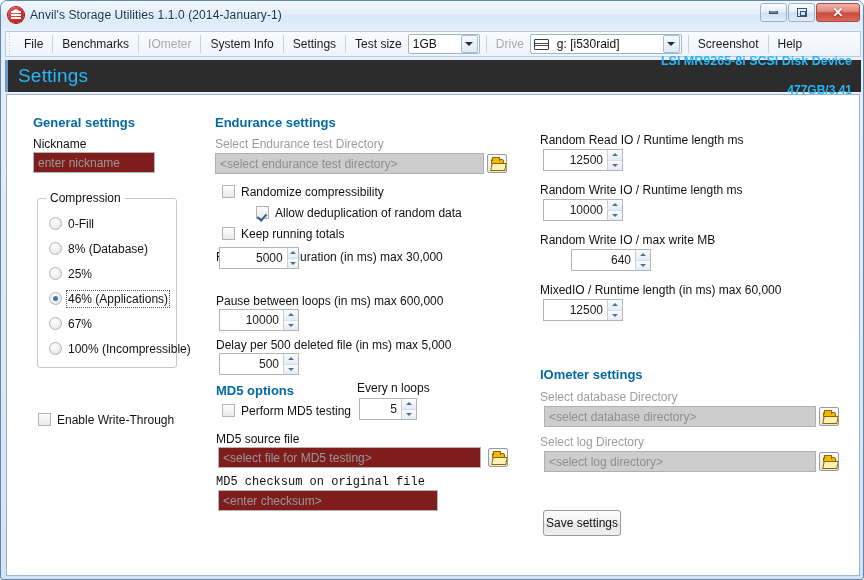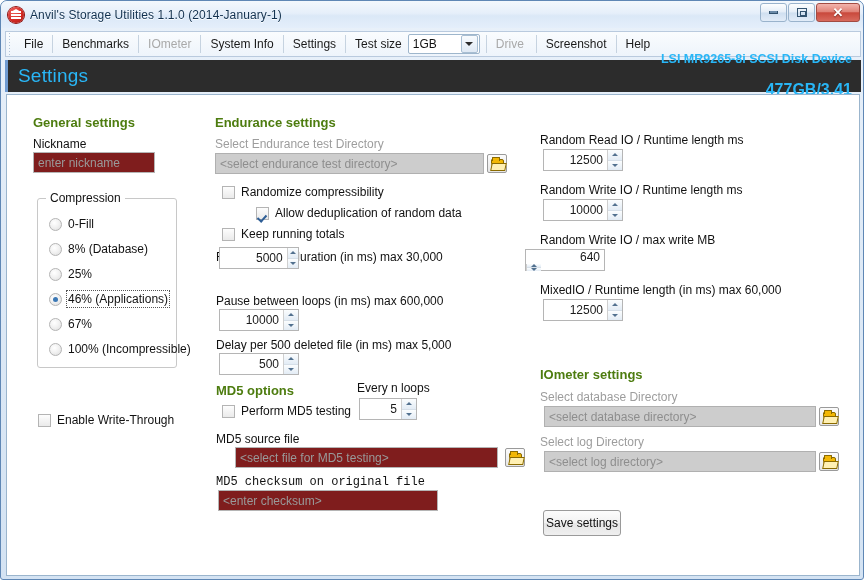--- a/index.html
+++ b/index.html
@@ -116,30 +116,30 @@
   
   #pagehdr {
     position:absolute; left:4px; top:59px; width:856px; height:32px;
     background:#2c2c2c;
     border-left:3px solid #6f9ad0;
     display:flex; align-items:center; justify-content:space-between;
   }
   #page-title { font-size:19px; color:#29b6f6; padding-left:10px; letter-spacing:.2px;}
   #dev-info { text-align:right; padding-right:9px; line-height:1.05; }
   #dev-name { font-size:12.5px; font-weight:bold; color:#29b6f6; }
-  #dev-cap  { font-size:16px; font-weight:bold; color:#29b6f6;margin-top:16px; }
+  #dev-cap  { font-size:12px; font-weight:bold; color:#29b6f6;margin-top:16px; }
 
   
   #content {
     position:absolute; left:5px; top:93px; width:854px; height:482px;
     background:#ffffff; border:1px solid #9bb5cd;
   }
 
   
-  .sect-title { font-size:13px; font-weight:bold; color:#4d7c0f; }
+  .sect-title { font-size:13px; font-weight:bold; color:#0369a1; }
   .lbl { font-size:12px; color:#111; }
   .lbl.dim { color:#9d9d9d; }
 
   .textbox {
     border:1px solid #b5b5b5; background:#7f1d1d; height:21px;
     font-size:12px; color:#222; display:flex; align-items:center;
     padding:0 4px;
   }
   .textbox.placeholder { color:#999; }
   .textbox.disabled { background:#cdcdcd; border-color:#b0b0b0; color:#8e8e8e; }
@@ -152,21 +152,21 @@
   }
   .spinner .sbtns { width:15px; display:flex; flex-direction:column; border-left:1px solid #cfcfcf;}
   .spinner .sbtn {
     flex:1; background:linear-gradient(180deg,#fbfdfe,#e3ecf5);
     display:flex; align-items:center; justify-content:center;
   }
   .spinner .sbtn + .sbtn { border-top:1px solid #d6dfe8; }
   .up-tri { width:0;height:0;border-left:3px solid transparent;border-right:3px solid transparent;border-bottom:3px solid #52718f;}
   .dn-tri { width:0;height:0;border-left:3px solid transparent;border-right:3px solid transparent;border-top:3px solid #52718f;}
 
-  .radio-row, .check-row { display:flex; align-items:center; }
+  .radio-row, .check-row { display:flex; }
   .radio {
     width:13px;height:13px;border-radius:50%;flex:none;margin-right:6px;
     background: radial-gradient(circle at 40% 35%, #ffffff 0%, #f2f2f2 45%, #dcdcdc 100%);
     border:1px solid #b4b4b4; position:relative;
   }
   .radio.checked::after {
     content:""; position:absolute; left:3px; top:3px; width:5px; height:5px;
     border-radius:50%; background:#3b78b5;
   }
   .check {
@@ -252,20 +252,27 @@
     <div class="tb-label">Test size</div>
     <div class="combo" id="testsize-combo">
       <span class="val">1GB</span>
       <span class="arrowbox">
           <i class="caret"></i>
         </span>
     </div>
 
     <div class="menu-sep" style="margin-left:6px"></div>
     <div class="tb-label disabled">Drive</div>
+    <div class="combo" id="drive-combo">
+      <span class="drive-ico"></span>
+      <span class="val">g: [i530raid]</span>
+      <span class="arrowbox flat">
+          <i class="caret"></i>
+        </span>
+    </div>
 
     <div class="menu-sep" style="margin-left:6px"></div>
     <div class="menu-item">Screenshot</div>
     <div class="menu-sep"></div>
     <div class="menu-item">Help</div>
   </div>
 
   <div id="pagehdr">
     <div id="page-title">Settings</div>
     <div id="dev-info">
@@ -393,21 +400,21 @@
         <span class="sbtn">
             <i class="up-tri"></i>
           </span>
         <span class="sbtn">
             <i class="dn-tri"></i>
           </span>
       </span>
     </div>
 
     <div class="lbl abs" style="left:209px; top:337px;">MD5 source file</div>
-    <div class="abs" style="left:228px; top:352px; width:290px; display:flex; align-items:center; gap:7px;">
+    <div class="abs" style="left:211px; top:352px; width:290px; display:flex; align-items:center; gap:7px;">
       <div class="textbox placeholder" style="flex:1;">&lt;select file for MD5 testing&gt;</div>
       <div class="folderbtn">
         <span class="folder-ico"></span>
       </div>
     </div>
 
     <div class="lbl abs" style="left:209px; top:380px;font-family:Liberation Mono, monospace;">MD5 checksum on original file</div>
     <div class="textbox placeholder abs" style="left:211px; top:395px; width:220px;">&lt;enter checksum&gt;</div>
 
     <div class="lbl abs" style="left:533px; top:38px;">Random Read IO / Runtime length ms</div>
@@ -430,21 +437,21 @@
         <span class="sbtn">
             <i class="up-tri"></i>
           </span>
         <span class="sbtn">
             <i class="dn-tri"></i>
           </span>
       </span>
     </div>
 
     <div class="lbl abs" style="left:533px; top:138px;">Random Write IO / max write MB</div>
-    <div class="spinner abs" style="left:518px; top:154px;flex-direction:column;">
+    <div class="spinner abs" style="left:564px; top:154px;">
       <span class="sv">640</span>
       <span class="sbtns">
         <span class="sbtn">
             <i class="up-tri"></i>
           </span>
         <span class="sbtn">
             <i class="dn-tri"></i>
           </span>
       </span>
     </div>

